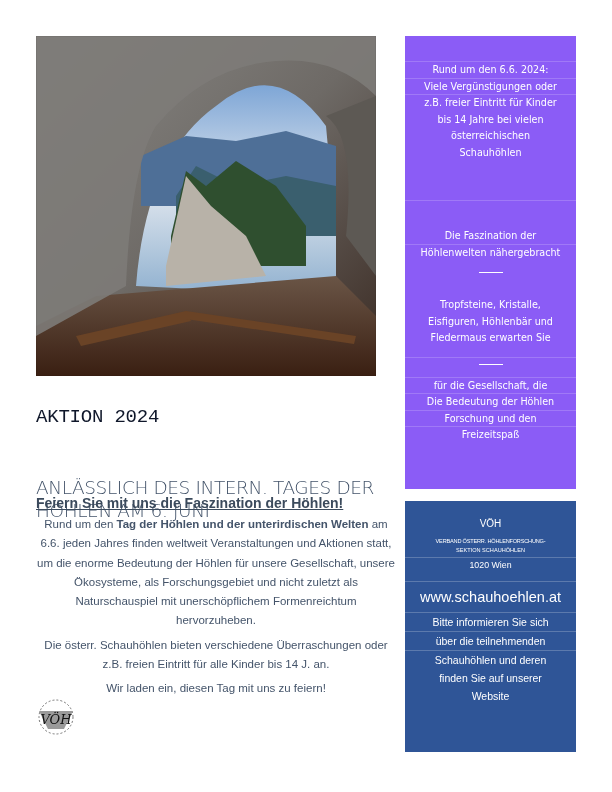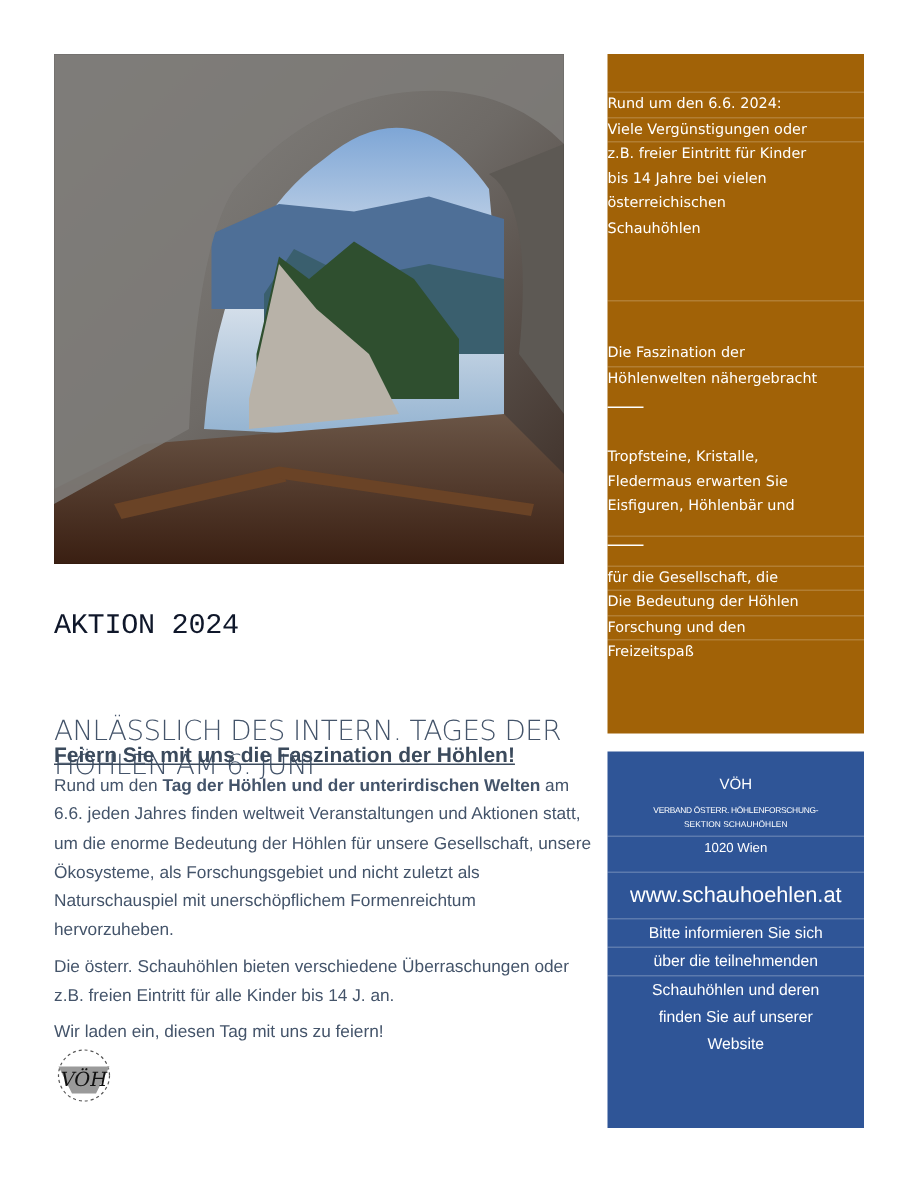--- a/index.html
+++ b/index.html
@@ -1,36 +1,36 @@
 <!DOCTYPE html>
 <html><head>
 <meta charset="utf-8">
 <style>
   html, body { margin:0; padding:0; }
   body { width:612px; height:792px; background:#ffffff; position:relative; overflow:hidden;
          font-family:"Liberation Sans", sans-serif; }
   .photo { position:absolute; left:36px; top:36px; width:340px; height:340px; overflow:hidden; }
   .photo svg { display:block; }
-  .brown { position:absolute; left:405px; top:36px; width:171px; height:453px; background:#a16207;
-           color:#fff; font-family:"DejaVu Sans", sans-serif; font-size:9.6px; text-align:left; }
+  .brown { position:absolute; left:405px; top:36px; width:171px; height:453px; background:#8b5cf6;
+           color:#fff; font-family:"DejaVu Sans", sans-serif; font-size:9.6px; text-align:center; }
   .brown .line { height:16.5px; line-height:16.5px; border-bottom:1px solid rgba(255,255,255,0.18); box-sizing:border-box; }
   .brown .line.noborder { border-bottom:none; }
   .brown .spacer { border-bottom:1px solid rgba(255,255,255,0.18); box-sizing:border-box; }
   .brown .dash { display:inline-block; width:24px; border-top:1px solid #fff; vertical-align:middle; }
   .blue { position:absolute; left:405px; top:501px; width:171px; height:251px; background:#2F5597;
           color:#fff; text-align:center; }
   .blue .l { box-sizing:border-box; border-bottom:1px solid rgba(255,255,255,0.22); }
   .blue .nb { border-bottom:none; }
   .title-a { position:absolute; left:36px; top:406px; font-family:Liberation Mono, monospace; font-weight:200;
              font-size:19px; color:#0f172a; letter-spacing:-0.2px; }
   .title-b { position:absolute; left:36px; top:428px; width:370px; font-family:"DejaVu Sans", sans-serif;
              font-size:18.5px; color:#44546A; line-height:23px; letter-spacing:-0.4px; font-weight:200;margin-top:48px; }
   .body { position:absolute; left:36px; top:494px; width:360px; color:#44546A; font-size:11.5px; line-height:19.3px; }
   .body h2 { margin:0 0 3px 0; font-size:14px; font-weight:bold; color:#3b4a5c; line-height:18px;text-decoration:underline; }
-  .body p { margin:0 0 5px 0; }
+  .body p { margin:0 0 5px 0;text-align:center; }
   .logo { position:absolute; left:36px; top:697px; width:40px; height:40px; }
 </style>
 </head>
 <body>
 
 <div class="photo">
   <svg width="340" height="340" viewBox="0 0 340 340">
     <defs>
       <linearGradient id="sky" x1="0" y1="0" x2="0" y2="1">
         <stop offset="0" stop-color="#7ea6d6"></stop>
@@ -70,22 +70,22 @@
   <div class="line noborder">bis 14 Jahre bei vielen</div>
   <div class="line noborder">österreichischen</div>
   <div class="line noborder">Schauhöhlen</div>
   <div style="height:40px" class="spacer"></div>
   <div style="height:27px"></div>
   <div class="line">Die Faszination der</div>
   <div class="line noborder">Höhlenwelten nähergebracht</div>
   <div style="height:22px;line-height:22px"><span class="dash"></span></div>
   <div style="height:14px"></div>
   <div class="line noborder">Tropfsteine, Kristalle,</div>
+  <div class="line noborder">Eisfiguren, Höhlenbär und</div>
   <div class="line noborder">Fledermaus erwarten Sie</div>
-  <div class="line noborder">Eisfiguren, Höhlenbär und</div>
   <div style="height:11px" class="spacer"></div>
   <div style="height:20px;line-height:14px" class="spacer"><span class="dash"></span></div>
   <div class="line">für die Gesellschaft, die</div>
   <div class="line">Die Bedeutung der Höhlen</div>
   <div class="line">Forschung und den</div>
   <div class="line noborder">Freizeitspaß</div>
 </div>
 
 <div class="blue">
   <div style="height:16px"></div>

